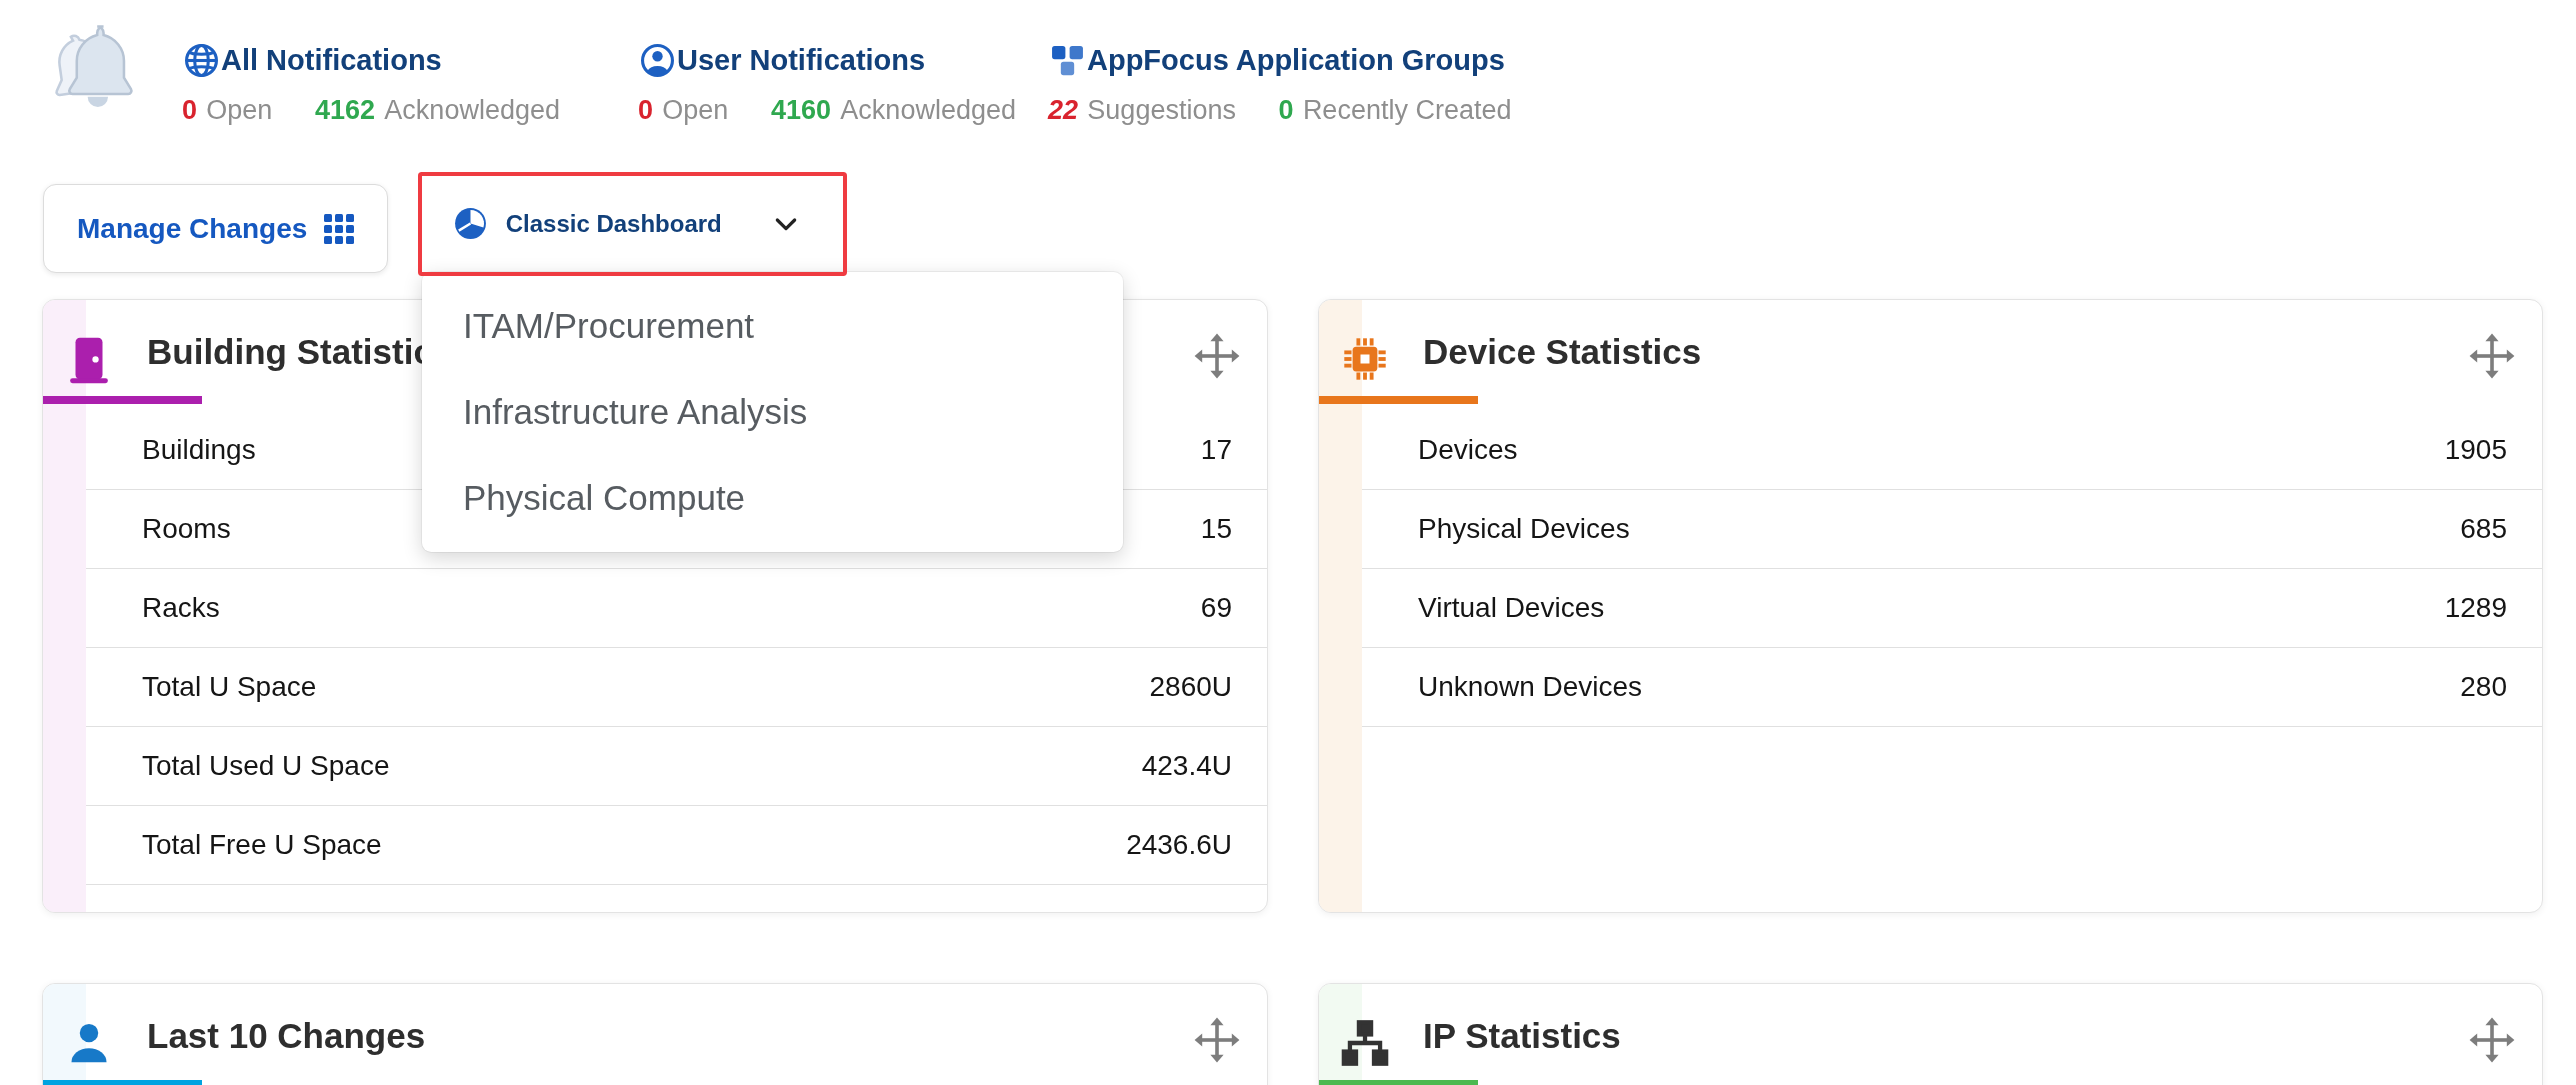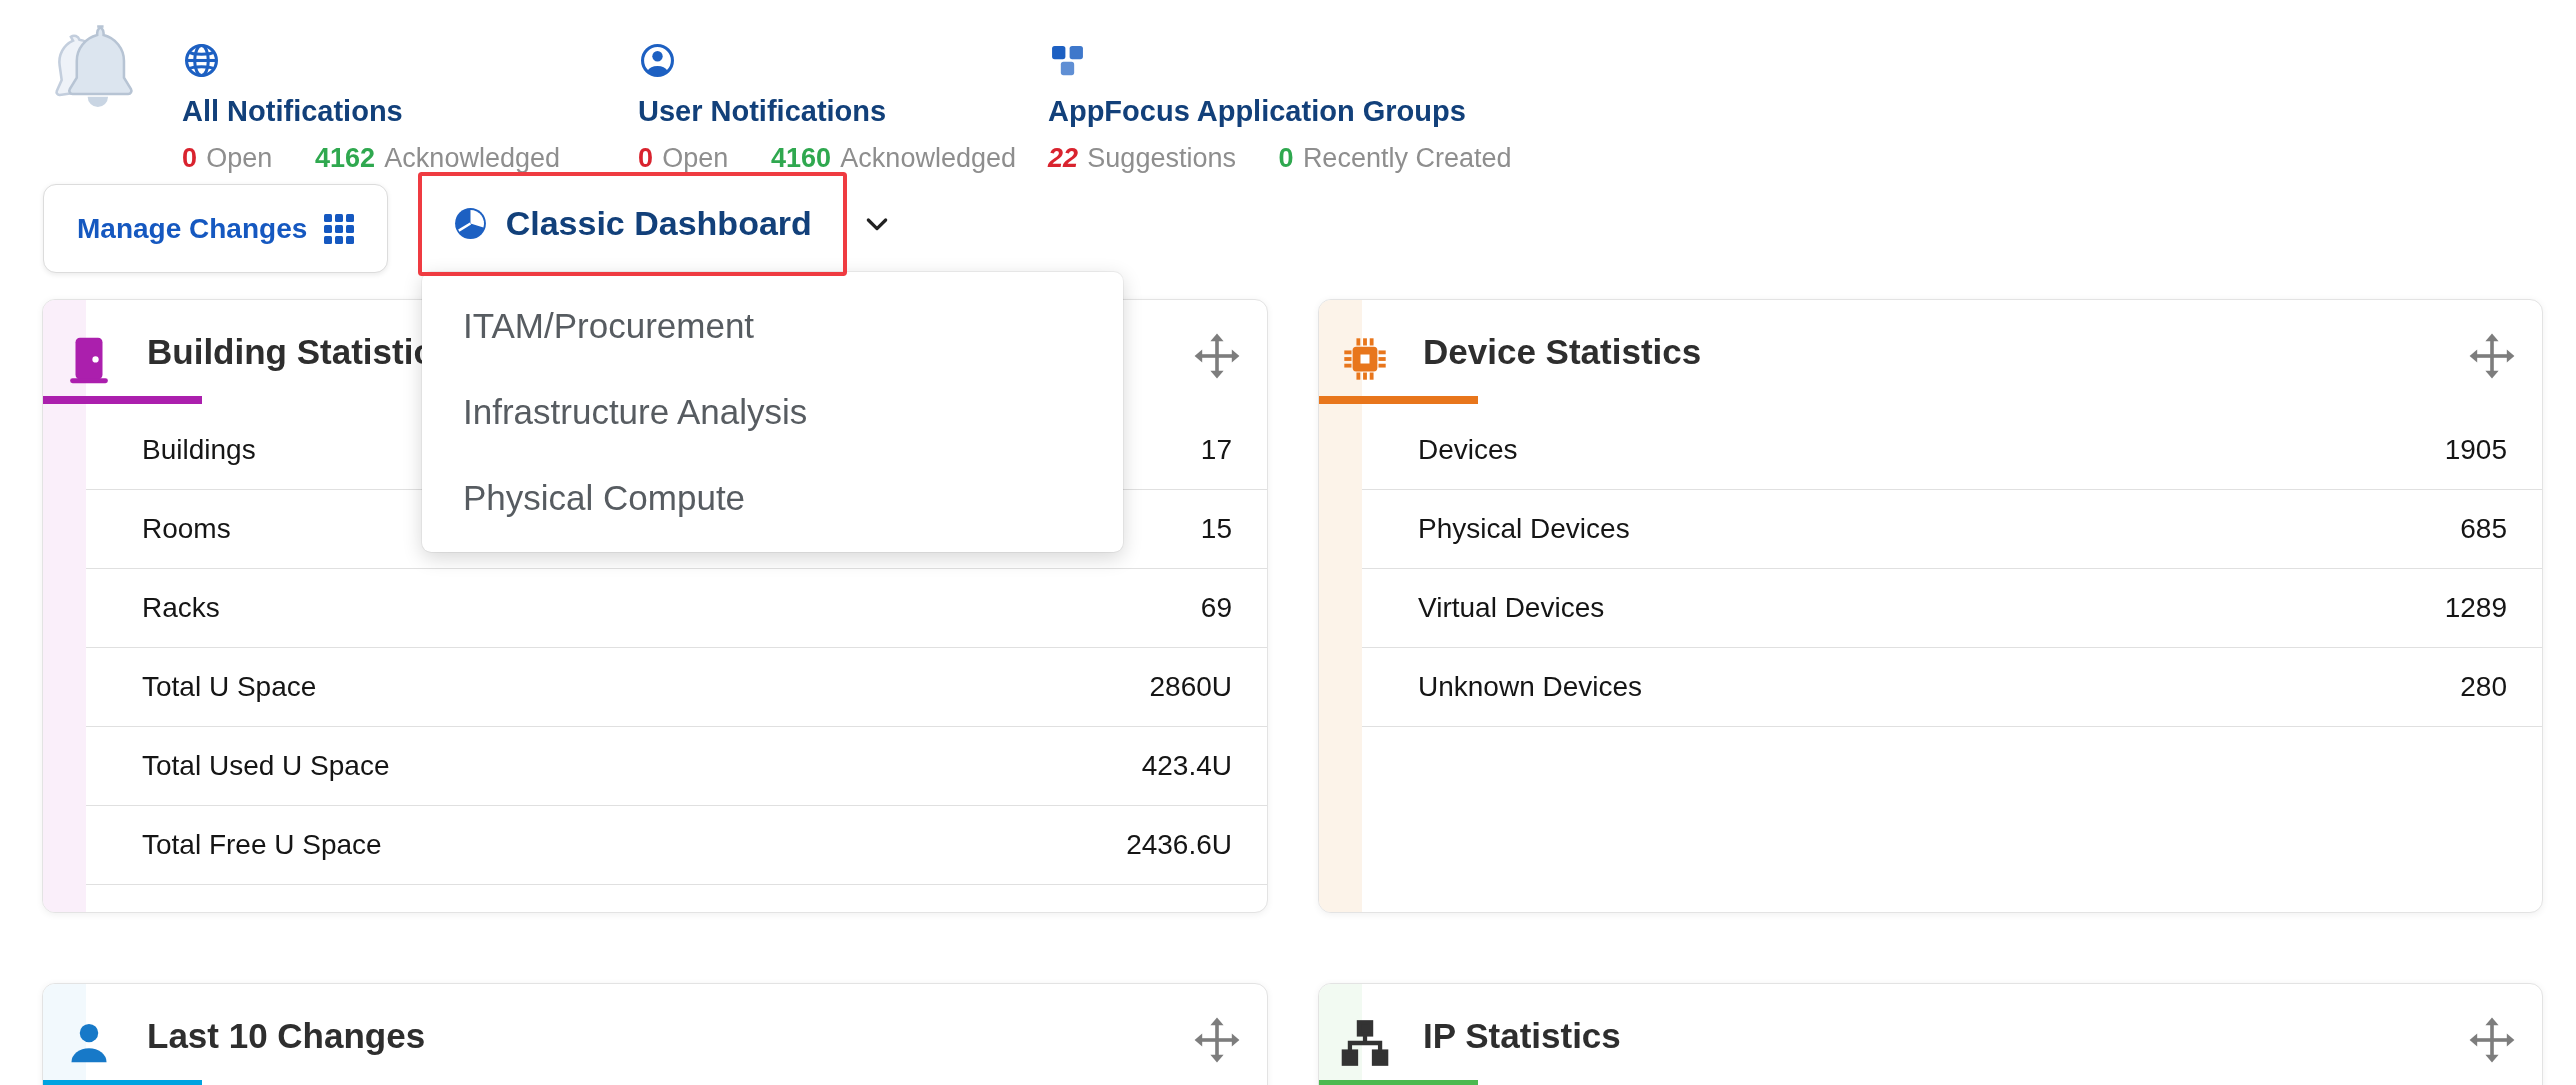--- a/index.html
+++ b/index.html
@@ -1,37 +1,37 @@
 <!DOCTYPE html>
 <html style="font-size:15px"><head>
 <meta charset="utf-8">
 <style>
   html,body{margin:0;padding:0;background:#ffffff;font-family:"Liberation Sans",sans-serif;}
   .page{position:relative;width:2576px;height:1086px;background:#ffffff;overflow:hidden;}
 
   
   .bell-wrap{position:absolute;left:43px;top:16.7px;width:102px;height:102px;}
   .ngroup{position:absolute;top:41px;}
-  .ngroup .trow{display:flex;align-items:flex-start;gap:15px;flex-direction:column;}
+  .ngroup .trow{display:flex;align-items:center;}
   .nicon{width:39px;height:39px;flex:0 0 auto;}
   .ntitle{font-size:29px;font-weight:700;}
   .counts{margin-top:15px;font-size:27px;color:#8e8e8e;display:flex;align-items:center;gap:9.3px;}
   .counts .num{font-weight:700;}
   .counts .gap{width:24px;}
   .g-all{left:182px;}
   .g-user{left:638px;}
   .g-app{left:1048px;}
 
   
   .mw-btn{position:absolute;left:43px;top:184px;width:345px;height:89px;box-sizing:border-box;
     background:#fff;border:1.9px solid #dcdcdc;border-radius:13px;box-shadow:0 1.9px 5.6px rgba(0,0,0,.08);
     display:flex;align-items:center;justify-content:center;gap:16.7px;font-size:28px;font-weight:700;cursor:pointer;}
   .mw-grid{width:30px;height:30px;}
   .dash-trigger{position:absolute;left:452px;top:193px;height:61px;display:flex;align-items:center;gap:16.7px;cursor:pointer;z-index:20;}
-  .dash-trigger .label{font-size:34px;font-weight:700;}
+  .dash-trigger .label{font-size:24px;font-weight:700;}
   .pie-icon{width:37px;height:37px;}
   .chev{width:32px;height:32px;margin-left:32px;}
   .annotation{position:absolute;left:418px;top:172px;width:429px;height:104px;border:4.6px solid #ef3b41;
     border-radius:3.7px;z-index:99;pointer-events:none;box-sizing:border-box;}
 
   
   .menu{position:absolute;left:422px;top:272px;width:701px;background:#fff;border-radius:9.3px;z-index:60;
     box-shadow:0 5.6px 20.4px rgba(0,0,0,.16),0 0 0 0.9px rgba(0,0,0,.05);padding:11px 0;}
   .menu-item{height:86px;display:flex;align-items:center;padding:0 41px;font-size:35px;color:#575c61;cursor:pointer;}
   .menu-item.selected{background:#e8e8ea;}

